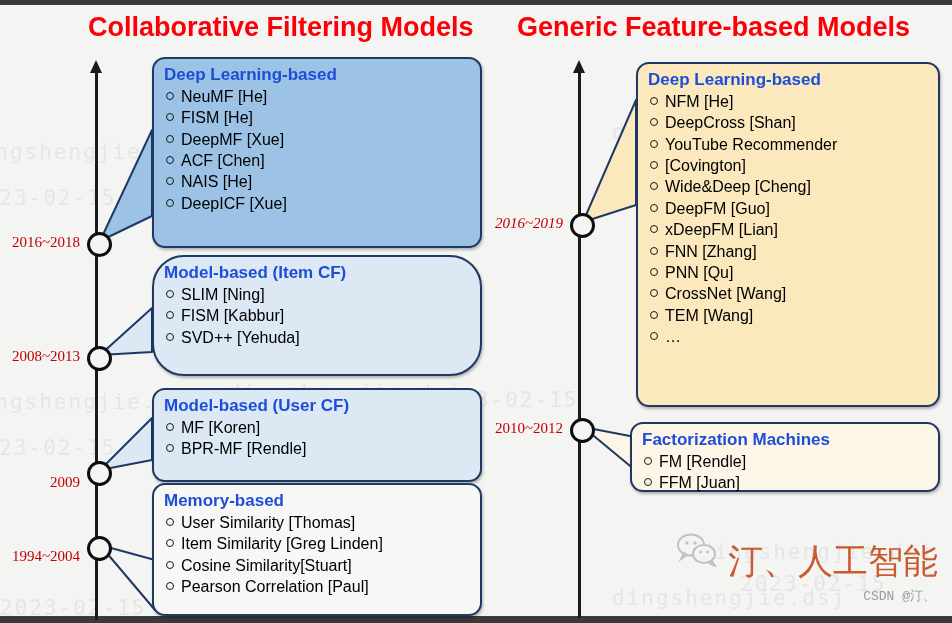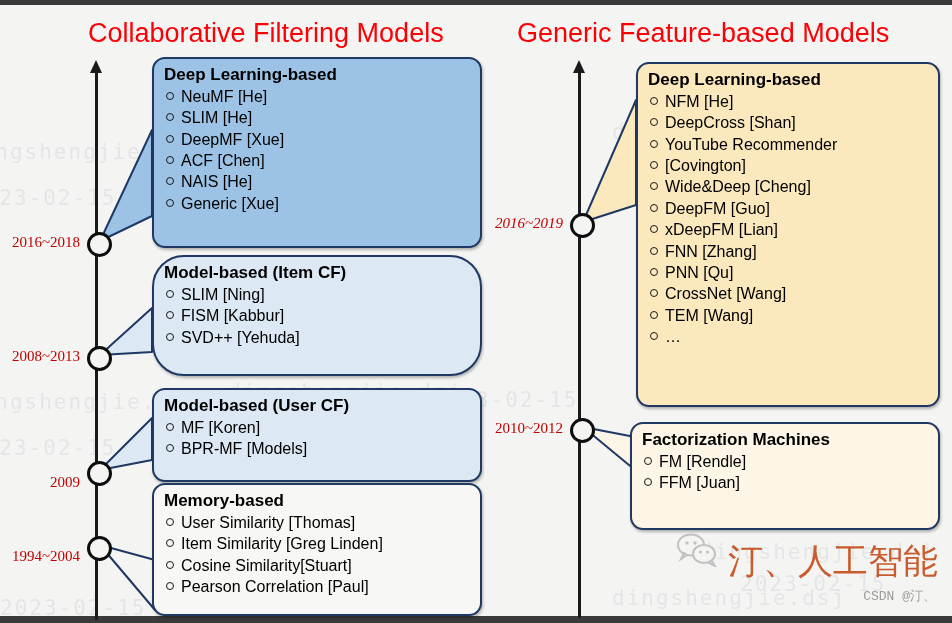--- a/index.html
+++ b/index.html
@@ -19,22 +19,22 @@
   
   #wm{position:absolute;inset:0;pointer-events:none;z-index:1;overflow:hidden;}
   .wmtxt{
     position:absolute;color:#c9cbd2;opacity:.35;
     font-family:"DejaVu Sans Mono", monospace;
     white-space:nowrap;letter-spacing:2px;
   }
 
   
   .coltitle{
-    position:absolute;top:18px;
-    color:#fb0007;font-size:27px;font-weight:400;
+    position:absolute;top:12px;
+    color:#fb0007;font-size:27px;font-weight:700;
     font-family:"Liberation Sans", sans-serif;
     white-space:nowrap;z-index:5;
   }
   #title-left{left:88px;}
   #title-right{left:517px;text-align:right;}
 
   
   .axis{position:absolute;z-index:3;}
   .axis .shaft{position:absolute;left:0;top:10px;width:3px;bottom:0;background:#1a1a1a;}
   .axis .head{
@@ -53,21 +53,21 @@
   }
 
   
   .callout{
     position:absolute;z-index:4;
     border:2px solid #1f3864;border-radius:13px;
     box-sizing:border-box;
     box-shadow:1px 2px 3px rgba(0,0,0,.28);
   }
   .callout .ttl{
-    font-weight:bold;font-size:17px;color:#000000;
+    font-weight:bold;font-size:17px;color:#1d4ed8;
     line-height:1.18;margin:0 0 1px 0;
   }
   .callout ul{list-style:none;margin:0;padding:0;}
   .callout li{
     font-size:16px;color:#000;line-height:1.335;
     position:relative;padding-left:17px;white-space:nowrap;
   }
   .callout li:before{
     content:"";position:absolute;left:2px;top:6px;
     width:6px;height:6px;border:1.3px solid #1a1a1a;border-radius:50%;
@@ -153,46 +153,46 @@
   <div class="yearlbl" style="left:0px;top:234px;width:80px;">2016~2018</div>
   <div class="yearlbl" style="left:0px;top:348px;width:80px;">2008~2013</div>
   <div class="yearlbl" style="left:0px;top:463px;width:80px;margin-top:11px;">2009</div>
   <div class="yearlbl" style="left:0px;top:548px;width:80px;">1994~2004</div>
 
   <div class="callout c-blue" style="left:152px;top:57px;width:330px;height:191px;">
     <div class="inner">
       <div class="ttl">Deep Learning-based</div>
       <ul>
         <li>NeuMF [He]</li>
-        <li>SLIM [He]</li>
+        <li>FISM [He]</li>
         <li>DeepMF [Xue]</li>
         <li>ACF [Chen]</li>
         <li>NAIS [He]</li>
-        <li>Generic [Xue]</li>
+        <li>DeepICF [Xue]</li>
       </ul>
     </div>
   </div>
 
   <div class="callout c-paleblue" style="left:152px;top:255px;width:330px;height:121px;border-radius:32px;">
     <div class="inner">
       <div class="ttl">Model-based (Item CF)</div>
       <ul>
         <li>SLIM [Ning]</li>
         <li>FISM [Kabbur]</li>
         <li>SVD++ [Yehuda]</li>
       </ul>
     </div>
   </div>
 
   <div class="callout c-paleblue" style="left:152px;top:388px;width:330px;height:94px;">
     <div class="inner">
       <div class="ttl">Model-based (User CF)</div>
       <ul>
         <li>MF [Koren]</li>
-        <li>BPR-MF [Models]</li>
+        <li>BPR-MF [Rendle]</li>
       </ul>
     </div>
   </div>
 
   <div class="callout c-offwhite" style="left:152px;top:483px;width:330px;height:133px;background:#f7f7f5;">
     <div class="inner">
       <div class="ttl">Memory-based</div>
       <ul>
         <li>User Similarity [Thomas]</li>
         <li>Item Similarity [Greg Linden]</li>
@@ -227,21 +227,21 @@
         <li>xDeepFM [Lian]</li>
         <li>FNN [Zhang]</li>
         <li>PNN [Qu]</li>
         <li>CrossNet [Wang]</li>
         <li>TEM [Wang]</li>
         <li>…</li>
       </ul>
     </div>
   </div>
 
-  <div class="callout c-offwhite" style="left:630px;top:422px;width:310px;height:108px;">
+  <div class="callout c-offwhite" style="left:630px;top:422px;width:310px;height:70px;">
     <div class="inner">
       <div class="ttl">Factorization Machines</div>
       <ul>
         <li>FM [Rendle]</li>
         <li>FFM [Juan]</li>
       </ul>
     </div>
   </div>
 
   <div id="brand">

